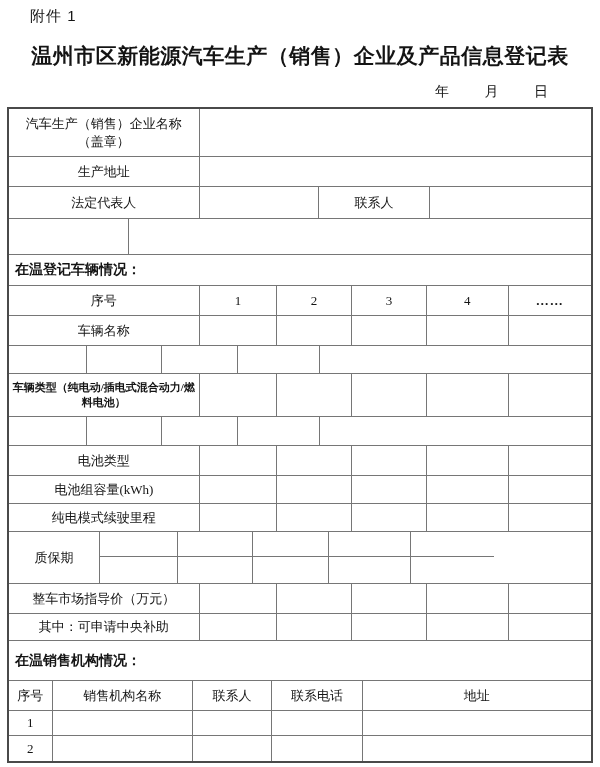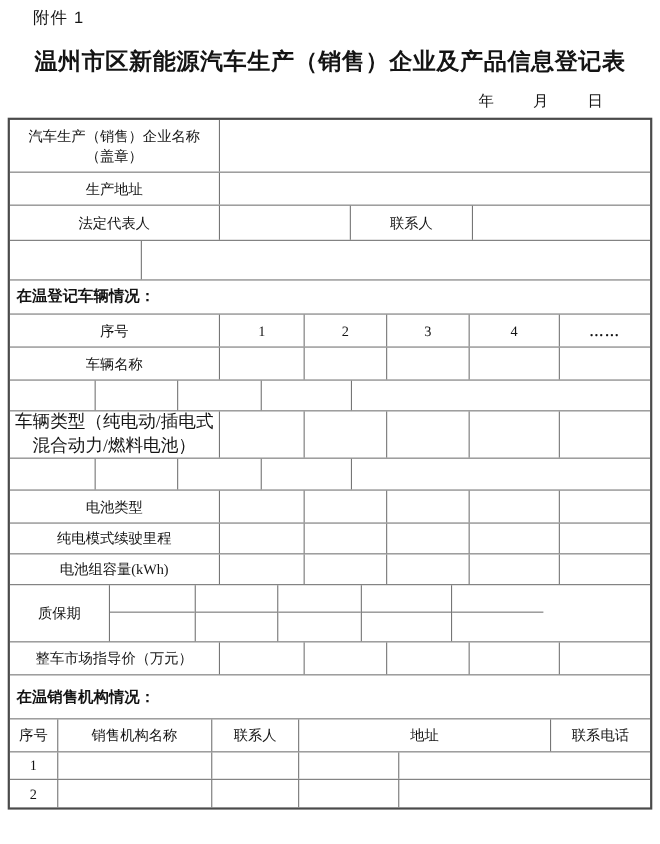--- a/index.html
+++ b/index.html
@@ -54,21 +54,21 @@
   .td:last-child { border-right: none; }
   .section-bar {
     font-family: "Liberation Sans", "DejaVu Sans", sans-serif;
     font-weight: 700;
     font-size: 14px;
     display: flex;
     align-items: center;
     padding-left: 6px;
     border-bottom: 1px solid #767676;
   }
-  .small-label { font-size: 16px; padding: 0 2px; }
+  .small-label { font-size: 11px; padding: 0 2px; font-weight: bold; }
   .subcol { display: flex; flex-direction: column; border-right: 1px solid #767676; }
   .subcol:last-child { border-right: none; }
   .subcell {
     display: flex; align-items: center; justify-content: center;
     font-size: 13px;
   }
   .subcell.top { border-bottom: 1px solid #767676; }
   .num { font-size: 13px; }
   .dots { letter-spacing: 1px; font-weight: 700; }
 </style>
@@ -162,30 +162,30 @@
   <div class="tr" style="height:30px">
     <div class="td" style="width:192px">电池类型</div>
     <div class="td" style="width:78px"></div>
     <div class="td" style="width:75px"></div>
     <div class="td" style="width:76px"></div>
     <div class="td" style="width:82px"></div>
     <div class="td" style="width:83px"></div>
   </div>
 
   <div class="tr" style="height:28px">
+    <div class="td" style="width:192px">电池组容量(kWh)</div>
+    <div class="td" style="width:78px"></div>
+    <div class="td" style="width:75px"></div>
+    <div class="td" style="width:76px"></div>
+    <div class="td" style="width:82px"></div>
+    <div class="td" style="width:83px"></div>
+  </div>
+
+  <div class="tr" style="height:28px">
     <div class="td" style="width:192px">纯电模式续驶里程</div>
-    <div class="td" style="width:78px"></div>
-    <div class="td" style="width:75px"></div>
-    <div class="td" style="width:76px"></div>
-    <div class="td" style="width:82px"></div>
-    <div class="td" style="width:83px"></div>
-  </div>
-
-  <div class="tr" style="height:28px">
-    <div class="td" style="width:192px">电池组容量(kWh)</div>
     <div class="td" style="width:78px"></div>
     <div class="td" style="width:75px"></div>
     <div class="td" style="width:76px"></div>
     <div class="td" style="width:82px"></div>
     <div class="td" style="width:83px"></div>
   </div>
 
   <div class="tr" style="height:52px">
     <div class="td" style="width:91px">质保期</div>
     <div class="subcol" style="width:78px">
@@ -212,29 +212,37 @@
 
   <div class="tr" style="height:30px">
     <div class="td" style="width:192px">整车市场指导价（万元）</div>
     <div class="td" style="width:78px"></div>
     <div class="td" style="width:75px"></div>
     <div class="td" style="width:76px"></div>
     <div class="td" style="width:82px"></div>
     <div class="td" style="width:83px"></div>
   </div>
 
+  <div class="tr" style="height:27px">
+    <div class="td" style="width:192px">其中：可申请中央补助</div>
+    <div class="td" style="width:78px"></div>
+    <div class="td" style="width:75px"></div>
+    <div class="td" style="width:76px"></div>
+    <div class="td" style="width:82px"></div>
+    <div class="td" style="width:83px"></div>
+  </div>
 
   <div class="section-bar" style="height:40px">在温销售机构情况：</div>
 
   <div class="tr" style="height:30px">
     <div class="td" style="width:44px">序号</div>
     <div class="td" style="width:141px">销售机构名称</div>
     <div class="td" style="width:80px">联系人</div>
+    <div class="td" style="width:91px">联系电话</div>
     <div class="td" style="width:230px">地址</div>
-    <div class="td" style="width:91px">联系电话</div>
   </div>
 
   <div class="tr" style="height:25px">
     <div class="td num" style="width:44px">1</div>
     <div class="td" style="width:141px"></div>
     <div class="td" style="width:80px"></div>
     <div class="td" style="width:91px"></div>
     <div class="td" style="width:230px"></div>
   </div>
 

